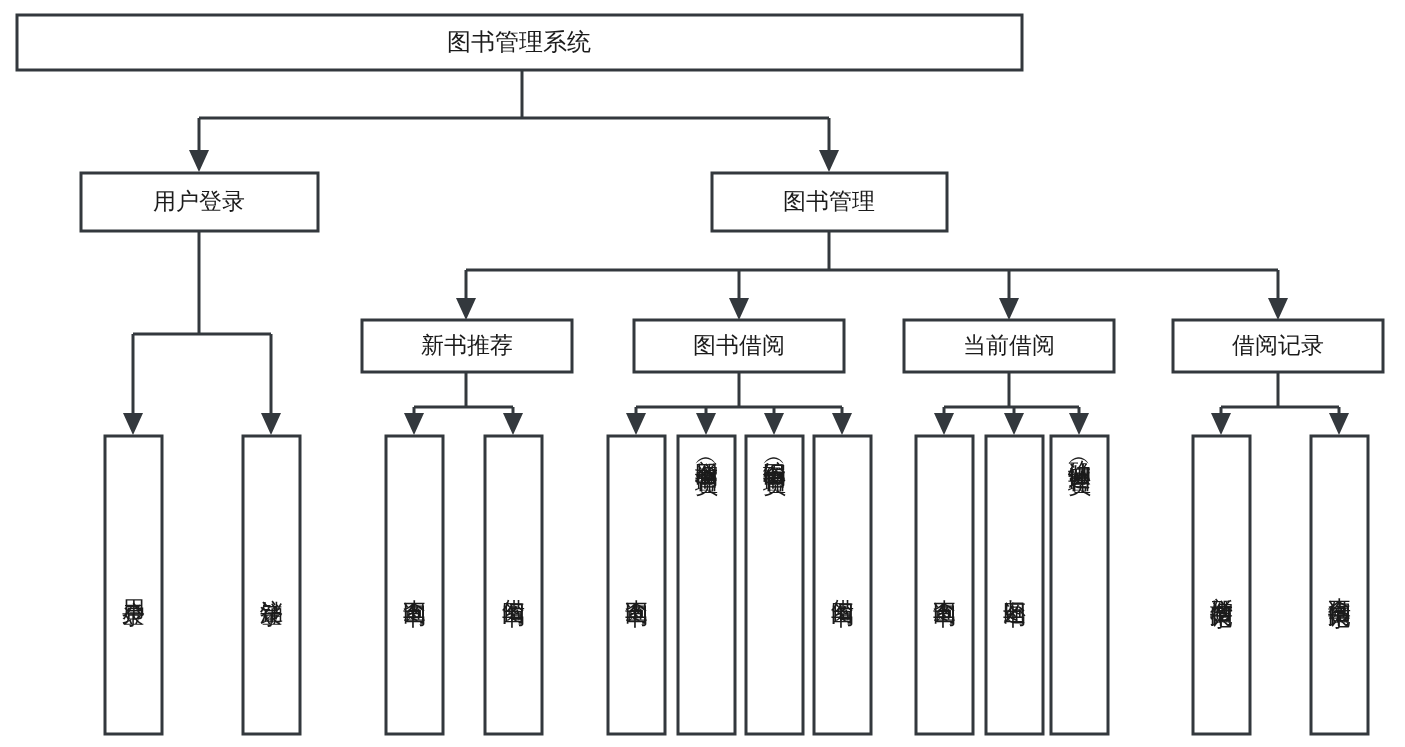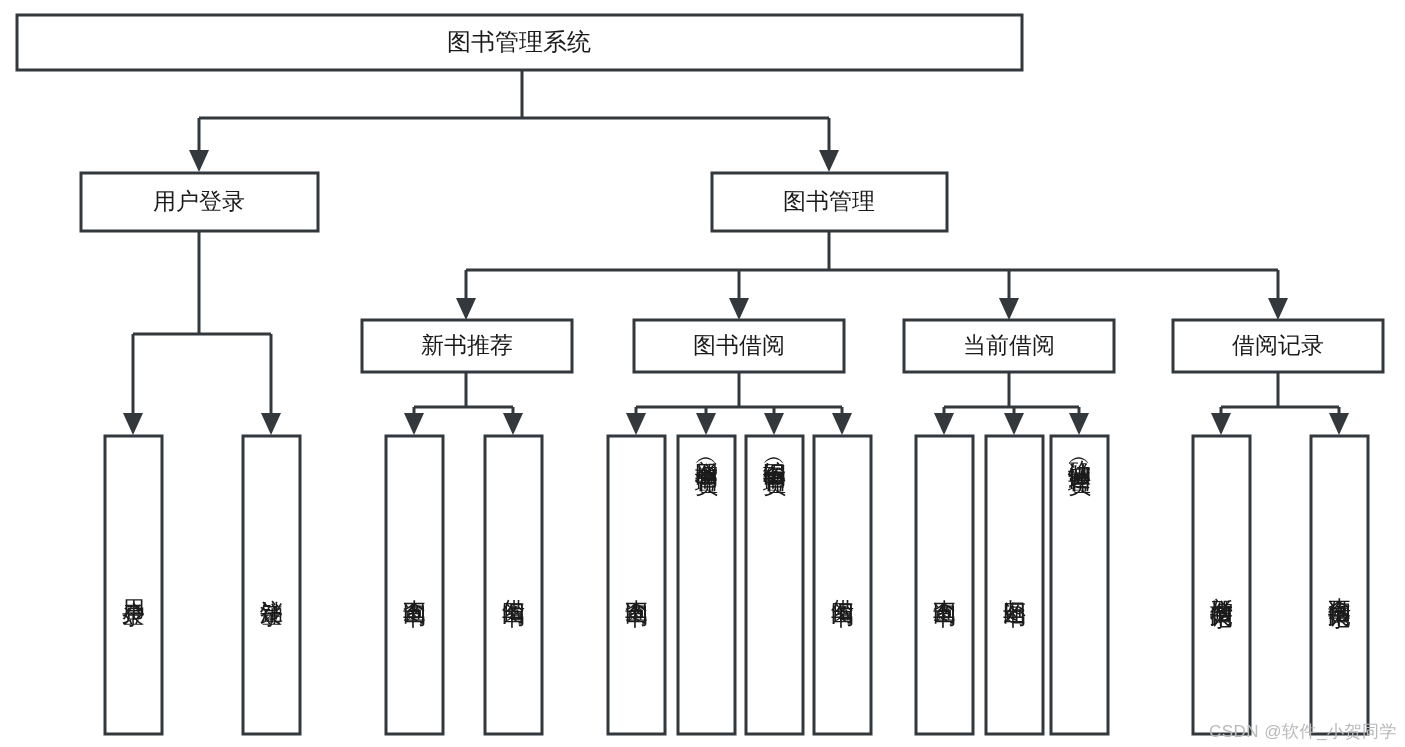--- a/index.html
+++ b/index.html
@@ -265,15 +265,14 @@
   </div>
 
   <div class="leaf-label-wrap" style="left:1193px; top:436px; width:57px; height:298px;">
     <span class="leaf-label">新增借阅记录</span>
   </div>
 
   <div class="leaf-label-wrap" style="left:1311px; top:436px; width:57px; height:298px;">
     <span class="leaf-label">查询借阅记录</span>
   </div>
 
-  <div class="watermark">CSDN @软件_小贺同学</div>
 
 </div>
 
 </body></html>

